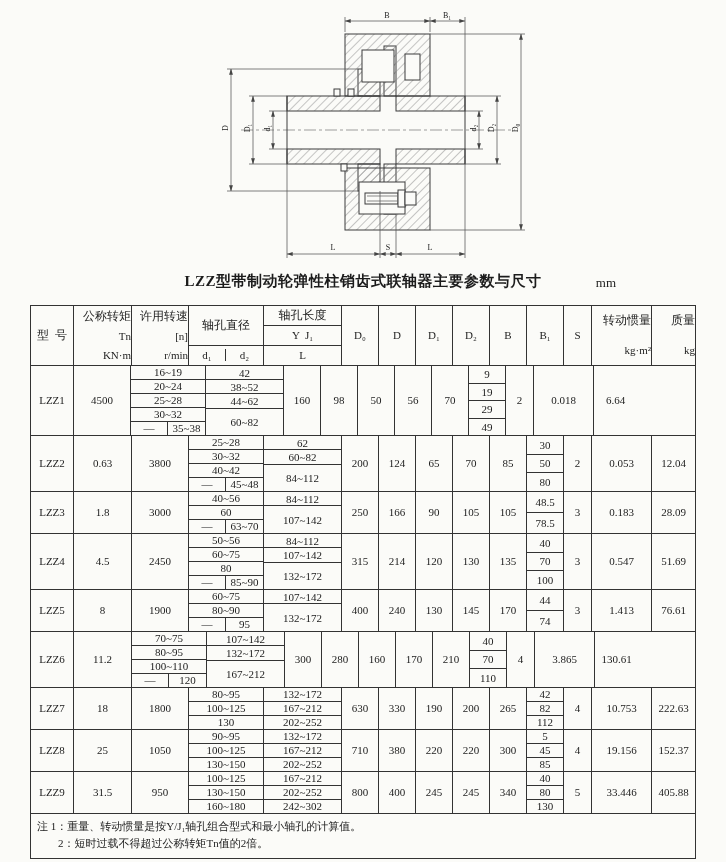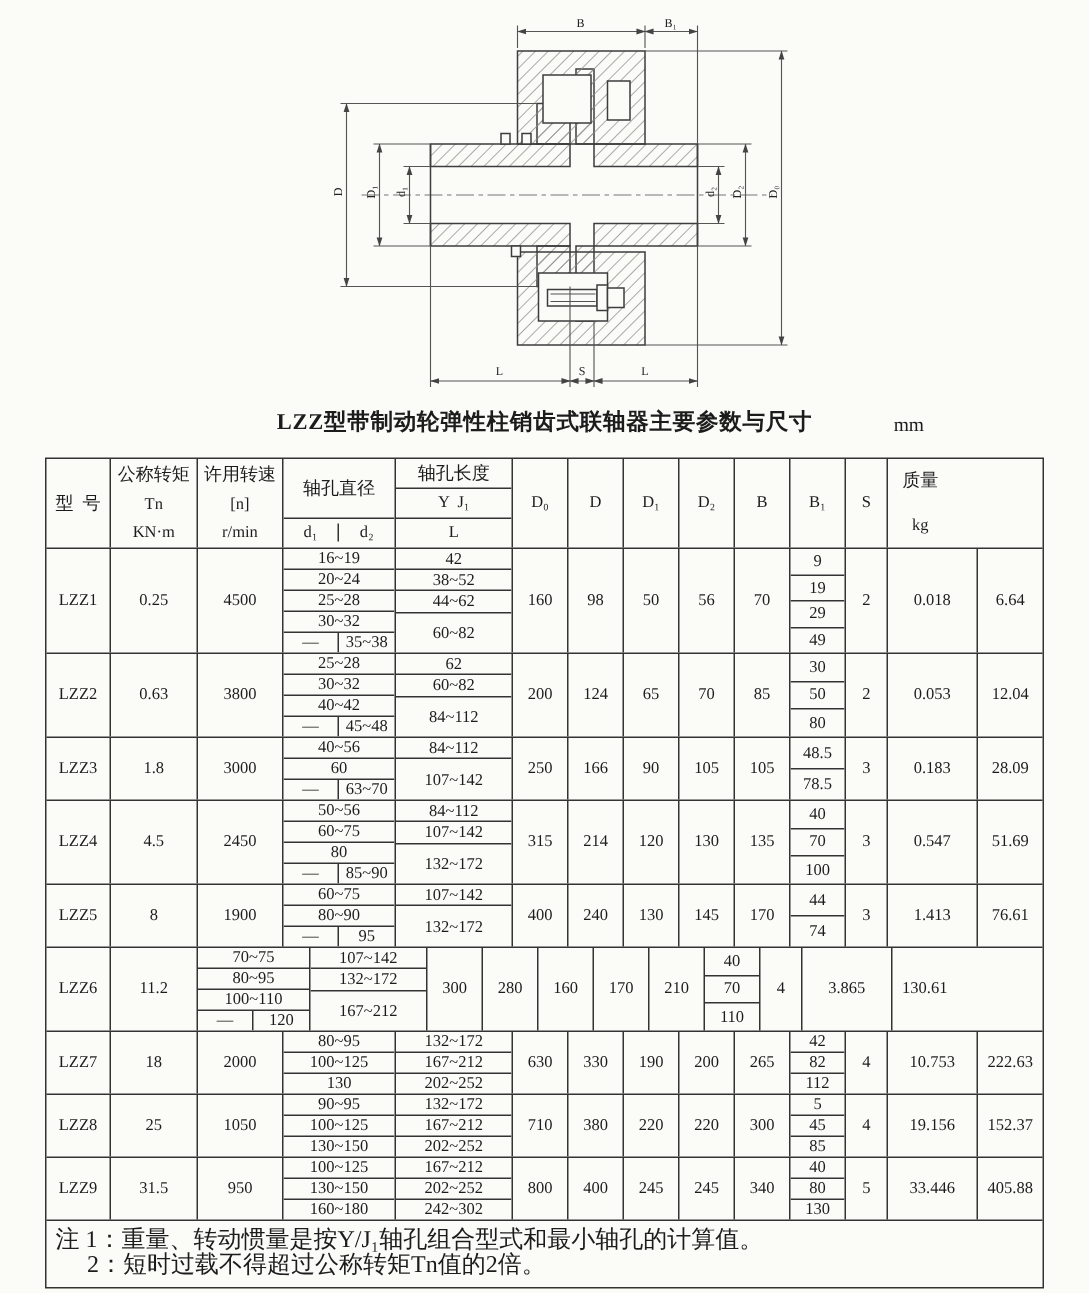--- a/index.html
+++ b/index.html
@@ -19,27 +19,27 @@
   .c{box-sizing:border-box;border-right:1px solid #333;display:flex;align-items:center;
      justify-content:center;font-size:11px;overflow:hidden;line-height:1.1;}
   .c:last-child{border-right:none;}
   .col{flex-direction:column;align-items:stretch;justify-content:flex-start;}
   .sub{flex:1;display:flex;align-items:center;justify-content:center;box-sizing:border-box;}
   .bb{border-bottom:1px solid #333;}
   .br{border-right:1px solid #333;}
   .half{width:37px;display:flex;align-items:center;justify-content:center;box-sizing:border-box;}
   .half2{flex:1;display:flex;align-items:center;justify-content:center;}
   .trow{display:flex;border-bottom:1px solid #333;box-sizing:border-box;}
-  .spread{justify-content:space-around;}
+  .spread{justify-content:space-around;align-items:flex-end;}
   .hz{font-size:12px;}
   .pre{white-space:pre;}
   .w-model{width:43px}.w-tq{width:58px}.w-sp{width:57px}.w-bore{width:75px}.w-len{width:78px}
   .w-d{width:37px}.w-s{width:28px}.w-in{width:60px}.w-ms{width:43px}
   .hline{display:flex;align-items:center;justify-content:center;}
-  .notes{height:44px;box-sizing:border-box;padding:4px 6px 0 6px;font-size:16px;line-height:17px;}
+  .notes{height:44px;box-sizing:border-box;padding:4px 6px 0 6px;font-size:11px;line-height:17px;}
   .note2{padding-left:21px;}
 </style>
 </head>
 <body>
 
 <div class="page">
 
   <div class="drawing">
     <svg width="360" height="265" viewBox="0 0 360 265">
       <defs>
@@ -176,31 +176,34 @@
       </div>
 
       <div class="c w-d">D₀</div>
       <div class="c w-d">D</div>
       <div class="c w-d">D₁</div>
       <div class="c w-d">D₂</div>
       <div class="c w-d">B</div>
       <div class="c w-d">B₁</div>
       <div class="c w-s">S</div>
 
+      <div class="c w-in col spread">
+        <div class="hline hz">转动惯量</div>
+        <div class="hline">kg·m²</div>
+      </div>
 
       <div class="c w-ms col spread">
         <div class="hline hz">质量</div>
         <div class="hline">kg</div>
       </div>
     </div>
 
     <div id="tbody">
         <div class="trow" style="height: 70px;">
           <div class="c w-model">LZZ1</div>
-          <div class="c w-tq">0.25</div>
           <div class="c w-sp">4500</div>
           <div class="c w-bore col">
             <div class="sub bb">16~19</div>
             <div class="sub bb">20~24</div>
             <div class="sub bb">25~28</div>
             <div class="sub bb">30~32</div>
             <div class="sub">
               <div class="half br">—</div>
               <div class="half2">35~38</div>
             </div>
@@ -375,21 +378,21 @@
             <div class="sub bb">70</div>
             <div class="sub">110</div>
           </div>
           <div class="c w-s">4</div>
           <div class="c w-in">3.865</div>
           <div class="c w-ms">130.61</div>
         </div>
         <div class="trow" style="height: 42px;">
           <div class="c w-model">LZZ7</div>
           <div class="c w-tq">18</div>
-          <div class="c w-sp">2000</div>
+          <div class="c w-sp">1800</div>
           <div class="c w-bore col">
             <div class="sub bb">80~95</div>
             <div class="sub bb">100~125</div>
             <div class="sub">130</div>
           </div>
           <div class="c w-len col">
             <div class="sub bb" style="flex: 1 1 0%;">132~172</div>
             <div class="sub bb" style="flex: 1 1 0%;">167~212</div>
             <div class="sub" style="flex: 1 1 0%;">202~252</div>
           </div>

